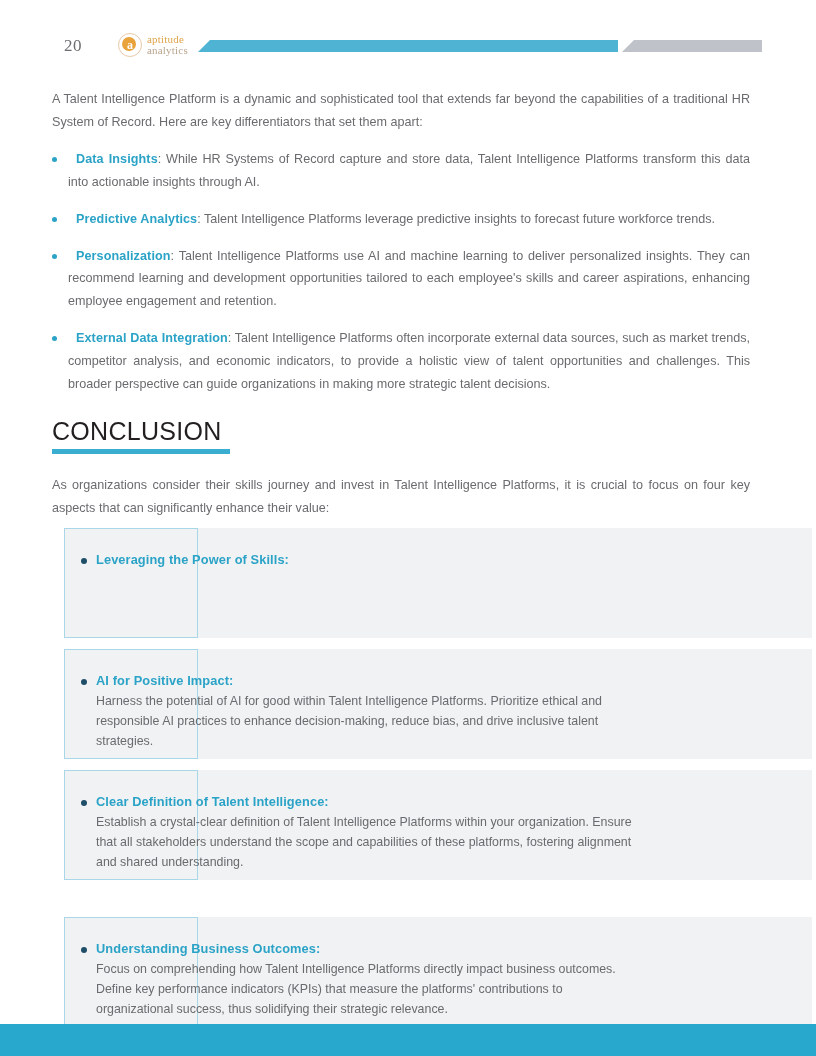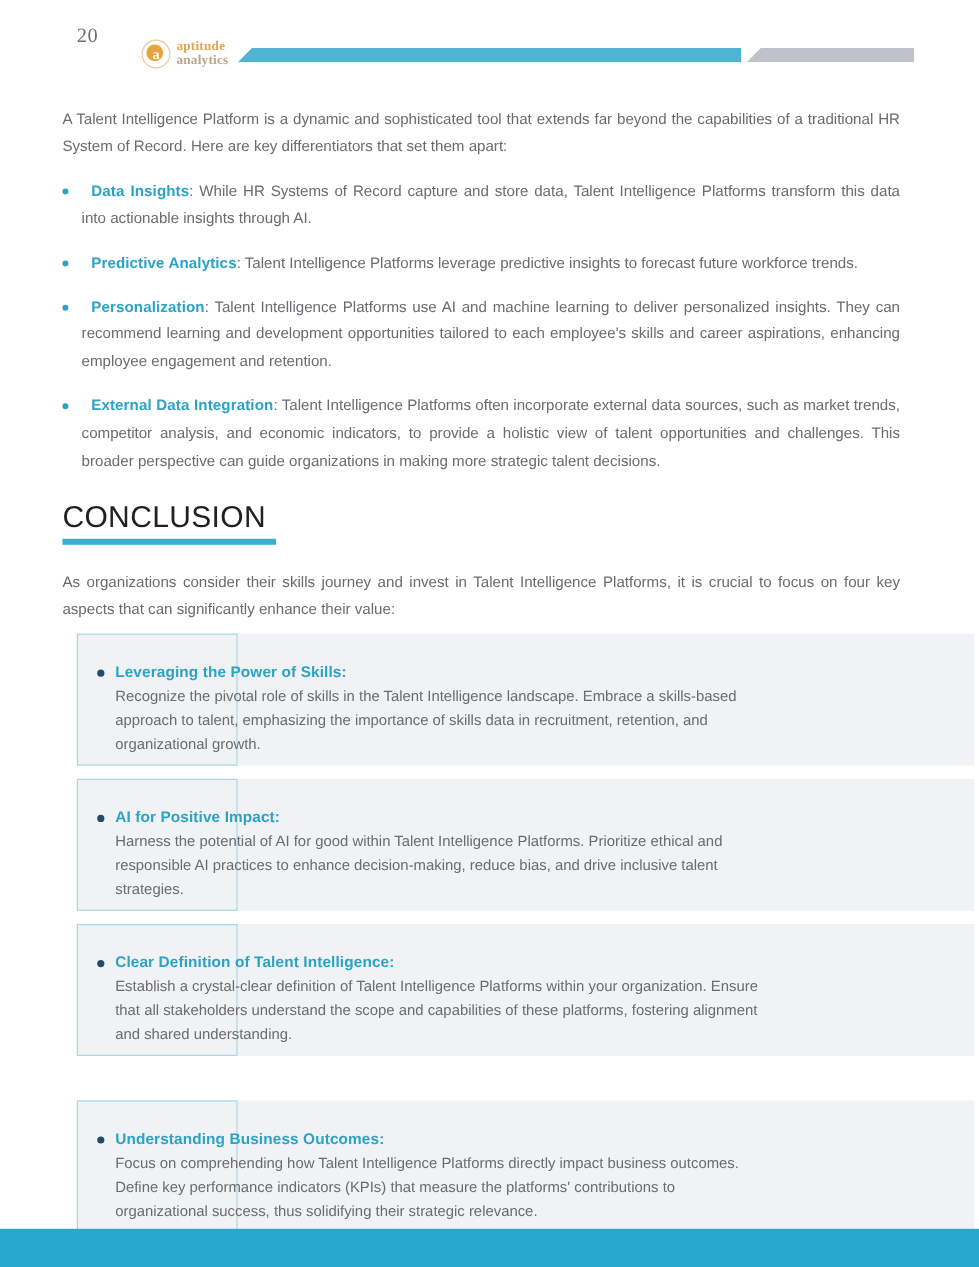--- a/index.html
+++ b/index.html
@@ -19,21 +19,21 @@
   
   .page-header {
     position: absolute;
     top: 0; left: 0;
     width: 816px;
     height: 78px;
   }
   .page-number {
     position: absolute;
     left: 64px;
-    top: 20px;
+    top: 36px;
     font-size: 17px;
     color: #6d6e71;
     letter-spacing: 0.5px;
     font-family: "Liberation Serif", serif;
   }
   .brand-logo {
     position: absolute;
     left: 118px;
     top: 33px;
     display: flex;
@@ -64,21 +64,20 @@
     text-align: center;
     font-size: 12px;
     font-weight: bold;
     color: #ffffff;
     z-index: 2;
     font-family: "Liberation Serif", serif;
   }
   .brand-words {
     line-height: 1.0;
     font-family: "Liberation Serif", serif;
-    font-weight: bold;
   }
   .brand-words .w1 {
     display: block;
     font-size: 11px;
     color: #e0a44c;
     letter-spacing: 0.2px;
   }
   .brand-words .w2 {
     display: block;
     font-size: 11px;
@@ -269,21 +268,20 @@
 </div>
 
 <div class="callouts">
 
   <div class="callout" style="height: 110px;">
     <div class="callout-bg" style="height: 110px;"></div>
     <div class="callout-frame" style="height: 110px;"></div>
     <div class="callout-inner">
       <span class="callout-bullet"></span>
       <div class="callout-title">Leveraging the Power of Skills:</div>
-      <div class="callout-body">Recognize the pivotal role of skills in the Talent Intelligence landscape. Embrace a skills-based approach to talent, emphasizing the importance of skills data in recruitment, retention, and organizational growth.</div>
     </div>
   </div>
 
   <div class="callout" style="height: 110px;">
     <div class="callout-bg" style="height: 110px;"></div>
     <div class="callout-frame" style="height: 110px;"></div>
     <div class="callout-inner">
       <span class="callout-bullet"></span>
       <div class="callout-title">AI for Positive Impact:</div>
       <div class="callout-body">Harness the potential of AI for good within Talent Intelligence Platforms. Prioritize ethical and responsible AI practices to enhance decision-making, reduce bias, and drive inclusive talent strategies.</div>

